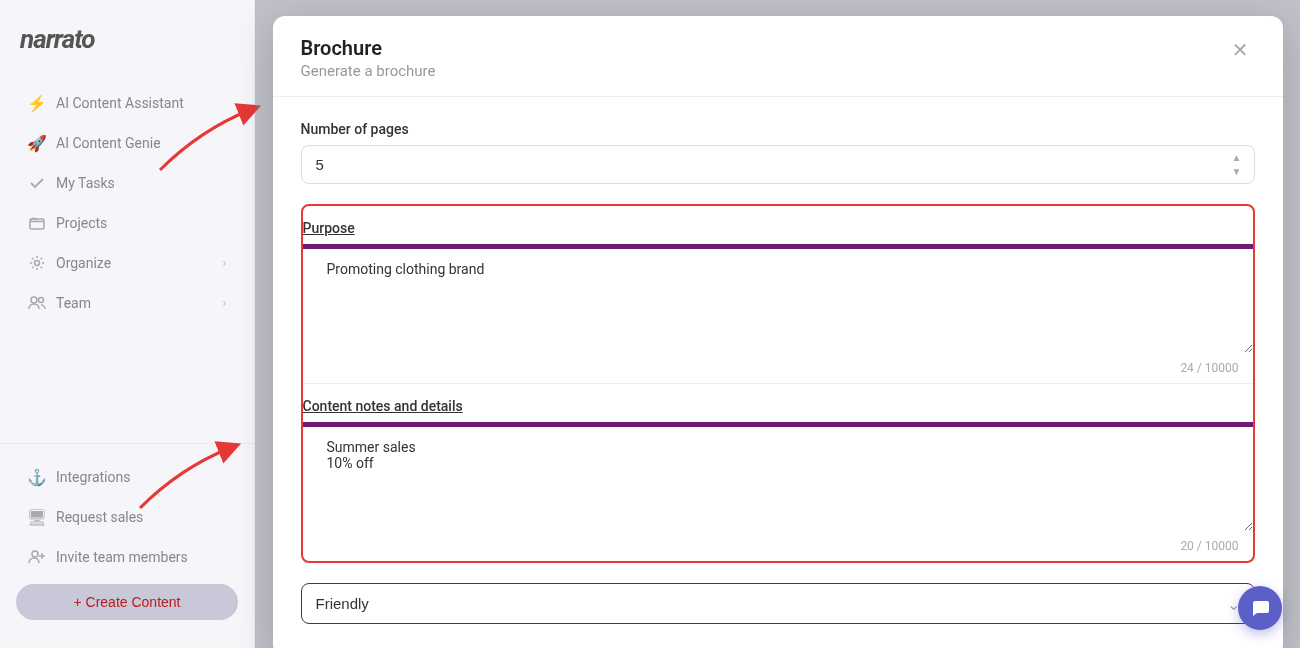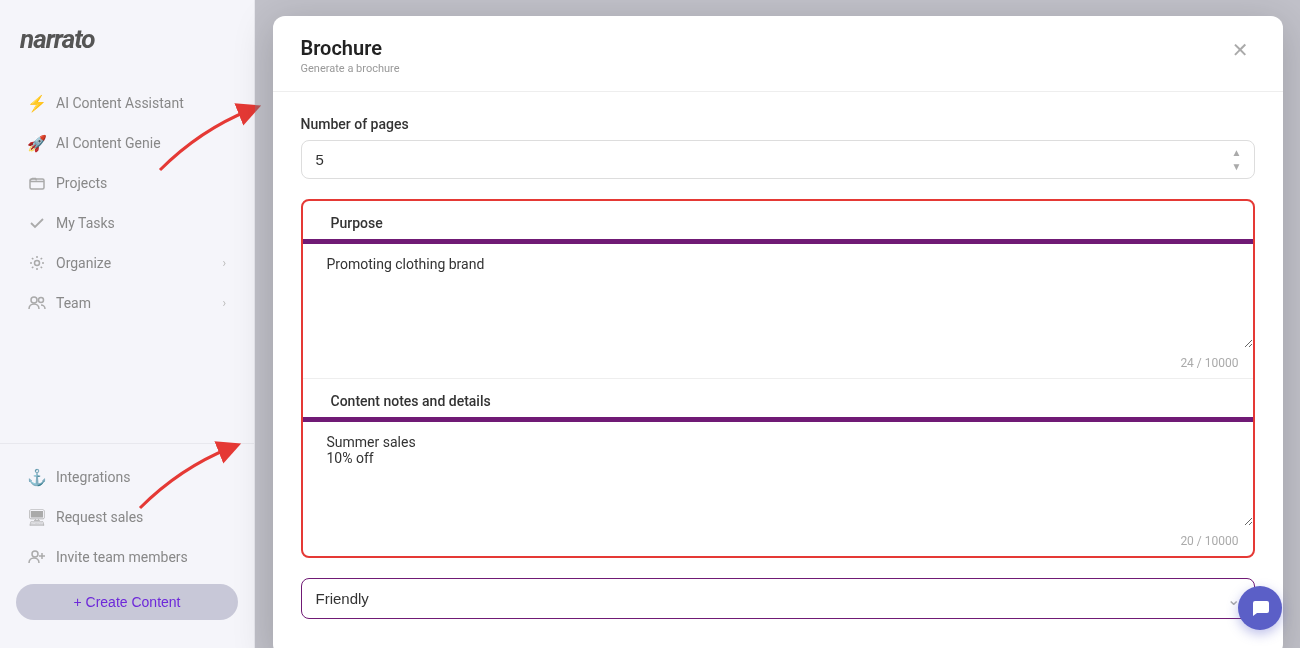--- a/index.html
+++ b/index.html
@@ -79,21 +79,21 @@
     .sidebar-bottom .nav-item {
       margin: 2px 0;
     }
 
     .create-btn {
       display: flex;
       align-items: center;
       justify-content: center;
       gap: 6px;
       background: #c8c8d8;
-      color: #6d28d9;
+      color: #b91c1c;
       border: none;
       border-radius: 20px;
       padding: 10px 20px;
       font-size: 14px;
       cursor: pointer;
       width: calc(100% - 16px);
       margin: 8px 8px 16px 8px;
     }
 
     
@@ -132,21 +132,21 @@
       border-bottom: 1px solid #eee;
     }
 
     .dialog-title {
       font-size: 20px;
       font-weight: 600;
       color: #222;
     }
 
     .dialog-subtitle {
-      font-size: 11px;
+      font-size: 15px;
       color: #999;
       margin-top: 2px;
     }
 
     .dialog-close {
       background: none;
       border: none;
       font-size: 20px;
       color: #aaa;
       cursor: pointer;
@@ -205,21 +205,22 @@
       border: 2px solid #e53935;
       border-radius: 8px;
       margin-bottom: 20px;
       overflow: hidden;
     }
 
     .section-header {
       font-size: 14px;
       font-weight: 500;
       color: #333;
-      padding: 14px 16px 8px 28px;
+      padding: 14px 16px 8px 0;
+      text-decoration: underline;
     }
 
     .section-textarea {
       width: 100%;
       border: none;
       border-top: 5px solid #701a75;
       outline: none;
       padding: 12px 24px;
       font-size: 14px;
       color: #333;
@@ -310,34 +311,34 @@
       <span class="nav-icon">⚡</span>
       <span>AI Content Assistant</span>
     </div>
     <div class="nav-item">
       <span class="nav-icon">🚀</span>
       <span>AI Content Genie</span>
     </div>
     <div class="nav-item">
       <span class="nav-icon">
         <svg width="16" height="16" viewBox="0 0 16 16" fill="none">
+          <polyline points="2,8 6,12 14,4" stroke="#aaa" stroke-width="1.8" fill="none"></polyline>
+        </svg>
+      </span>
+      <span>My Tasks</span>
+    </div>
+    <div class="nav-item">
+      <span class="nav-icon">
+        <svg width="16" height="16" viewBox="0 0 16 16" fill="none">
           <rect x="1" y="4" width="14" height="10" rx="1.5" stroke="#aaa" stroke-width="1.5" fill="none"></rect>
           <path d="M1 6.5h14" stroke="#aaa" stroke-width="1.5"></path>
           <path d="M1 5.5l2.5-2h3l1 2" stroke="#aaa" stroke-width="1.5" fill="none"></path>
         </svg>
       </span>
       <span>Projects</span>
-    </div>
-    <div class="nav-item">
-      <span class="nav-icon">
-        <svg width="16" height="16" viewBox="0 0 16 16" fill="none">
-          <polyline points="2,8 6,12 14,4" stroke="#aaa" stroke-width="1.8" fill="none"></polyline>
-        </svg>
-      </span>
-      <span>My Tasks</span>
     </div>
     <div class="nav-item">
       <span class="nav-icon">
         <svg width="16" height="16" viewBox="0 0 16 16" fill="none">
           <circle cx="8" cy="8" r="2.5" stroke="#aaa" stroke-width="1.5" fill="none"></circle>
           <path d="M8 1v2M8 13v2M1 8h2M13 8h2M2.93 2.93l1.41 1.41M11.66 11.66l1.41 1.41M2.93 13.07l1.41-1.41M11.66 4.34l1.41-1.41" stroke="#aaa" stroke-width="1.5"></path>
         </svg>
       </span>
       <span>Organize</span>
       <span class="chevron">›</span>

